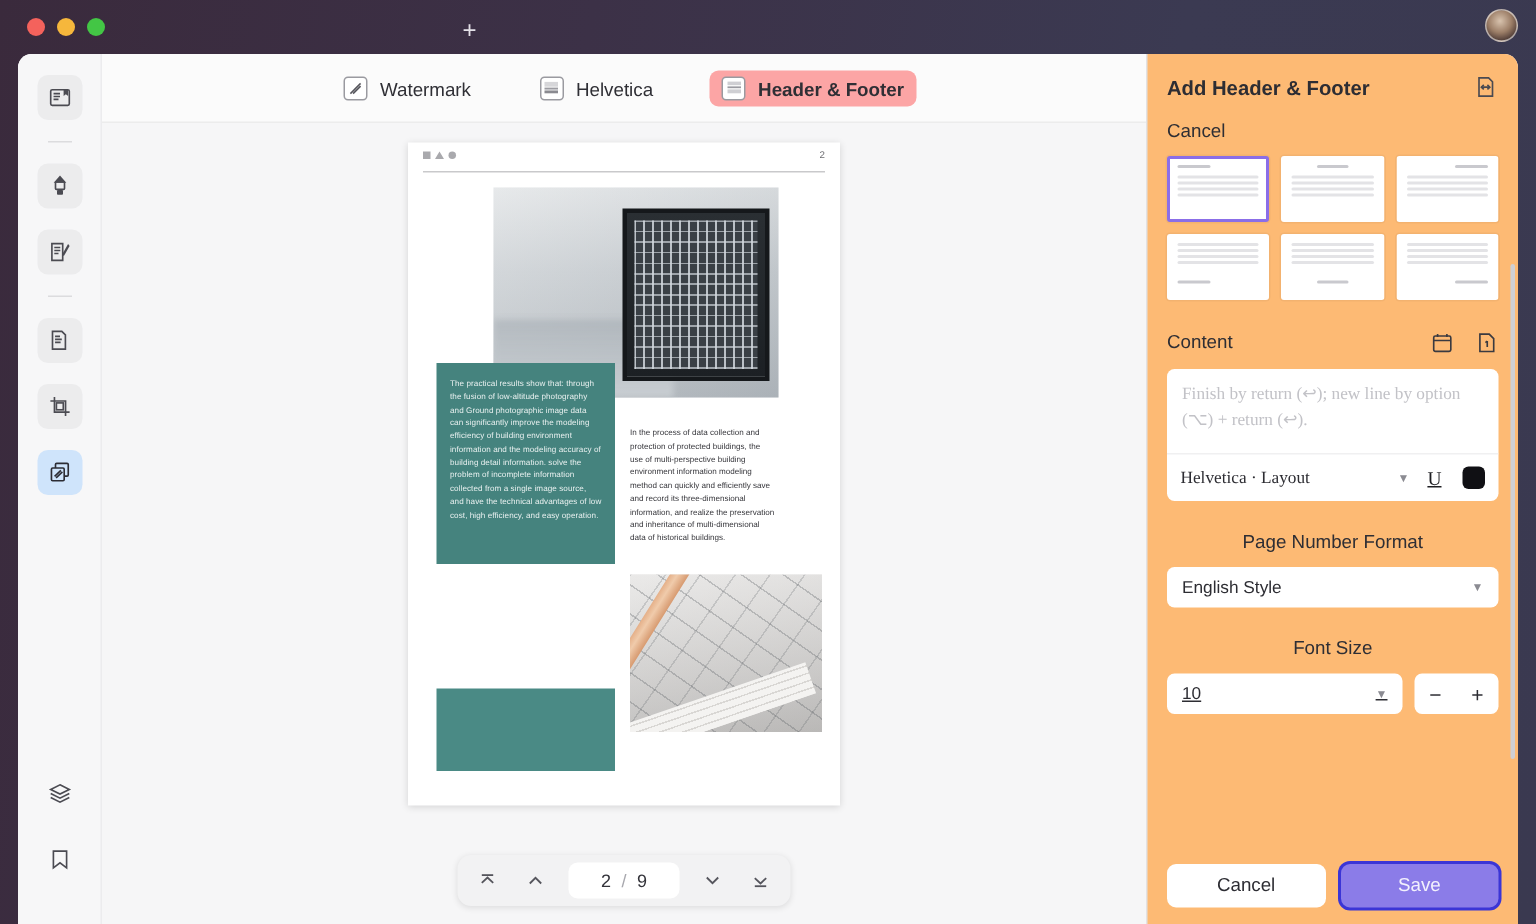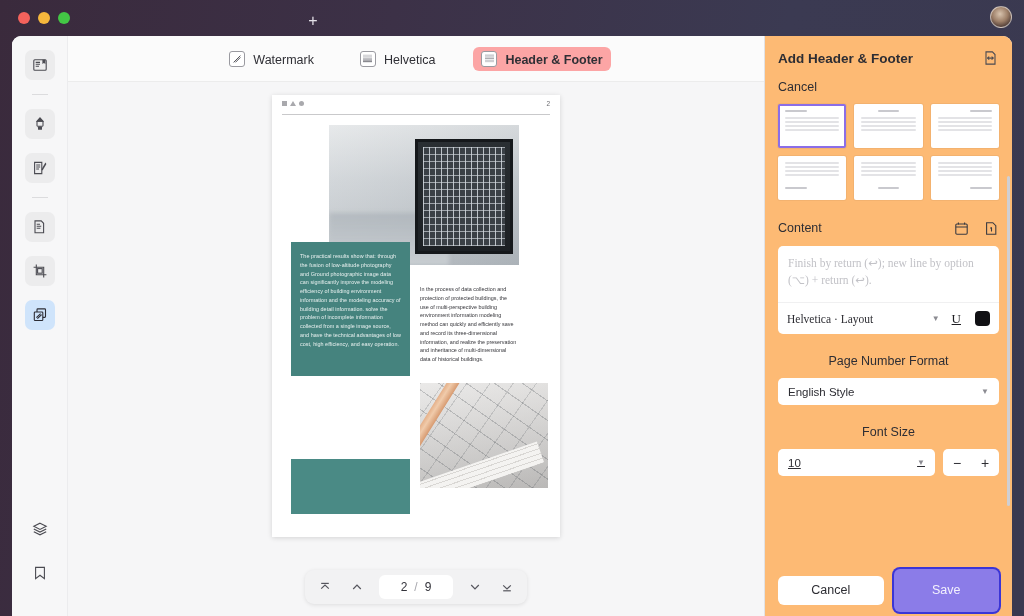--- a/index.html
+++ b/index.html
@@ -337,21 +337,21 @@
   #panel-foot {
     height: 52px; display: flex; align-items: center; gap: 10px;
     padding: 0 13px;
   }
   #cancel-btn {
     flex: 1; height: 29px; background: #fff; border-radius: 6px;
     display: flex; align-items: center; justify-content: center;
     font-size: 12.5px; color: #2d2d33;
   }
   #save-btn {
-    flex: 1; height: 43px; background: #8b7ce8; border-radius: 6px;
+    flex: 1; height: 29px; background: #8b7ce8; border-radius: 6px;
     display: flex; align-items: center; justify-content: center;
     font-size: 12.5px; color: #f3f1fd;
     box-shadow: 0 0 0 2px #3b35d6;
   }
   #panel-scrollbar {
     position: absolute; right: 2px; top: 96px; width: 3px; height: 330px;
     background: #cfcfd3; border-radius: 2px;
   }
 
   svg { display: block; }

